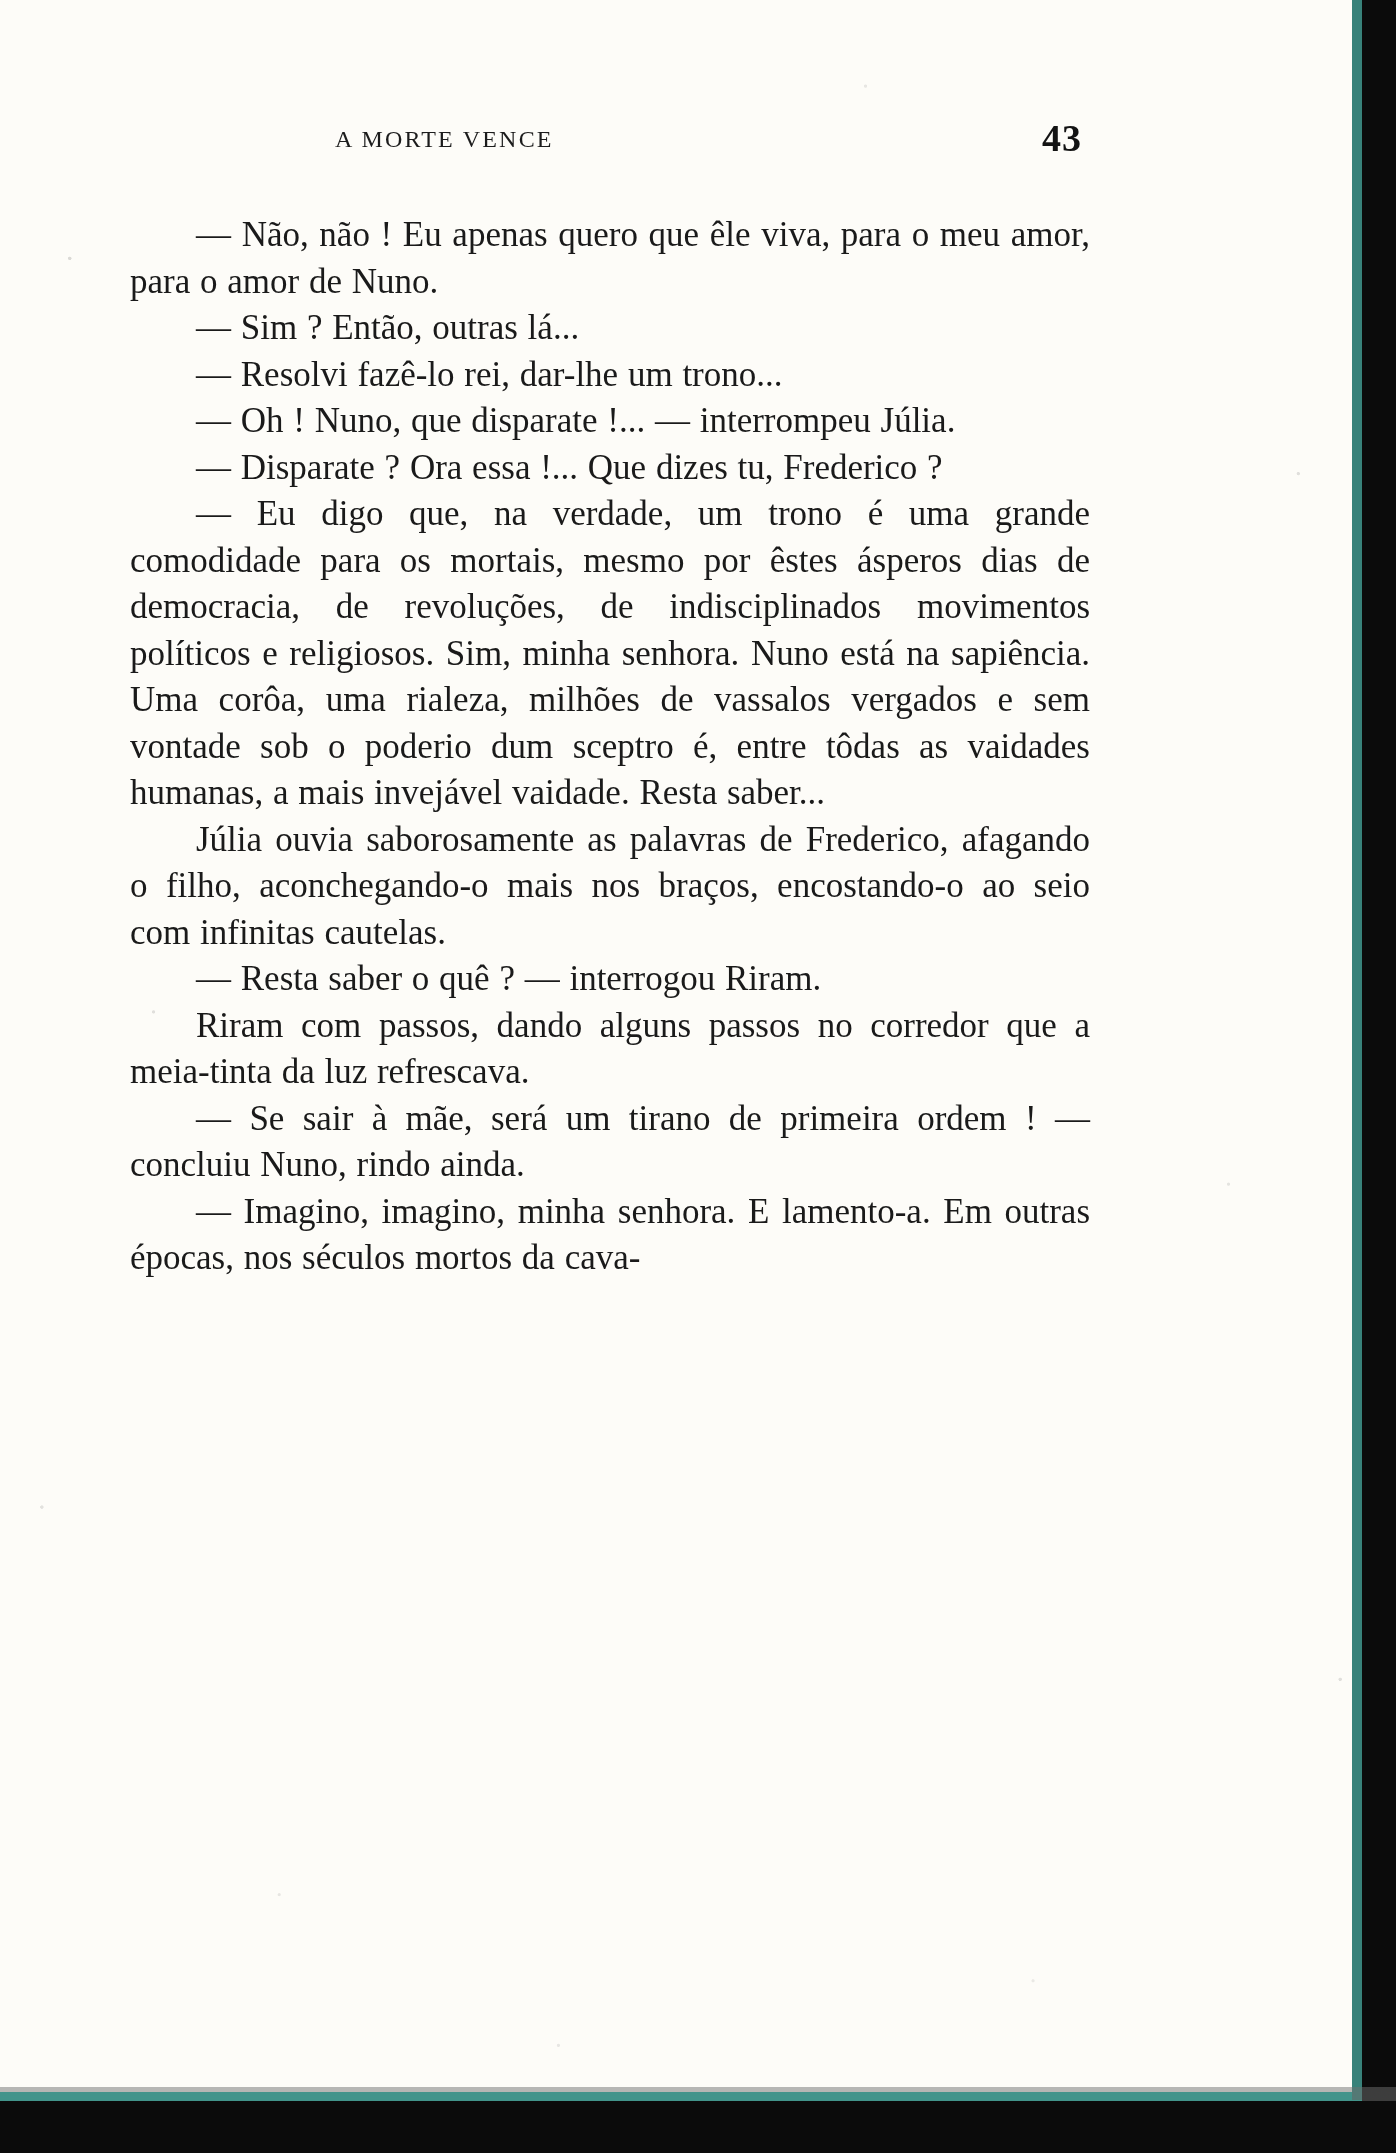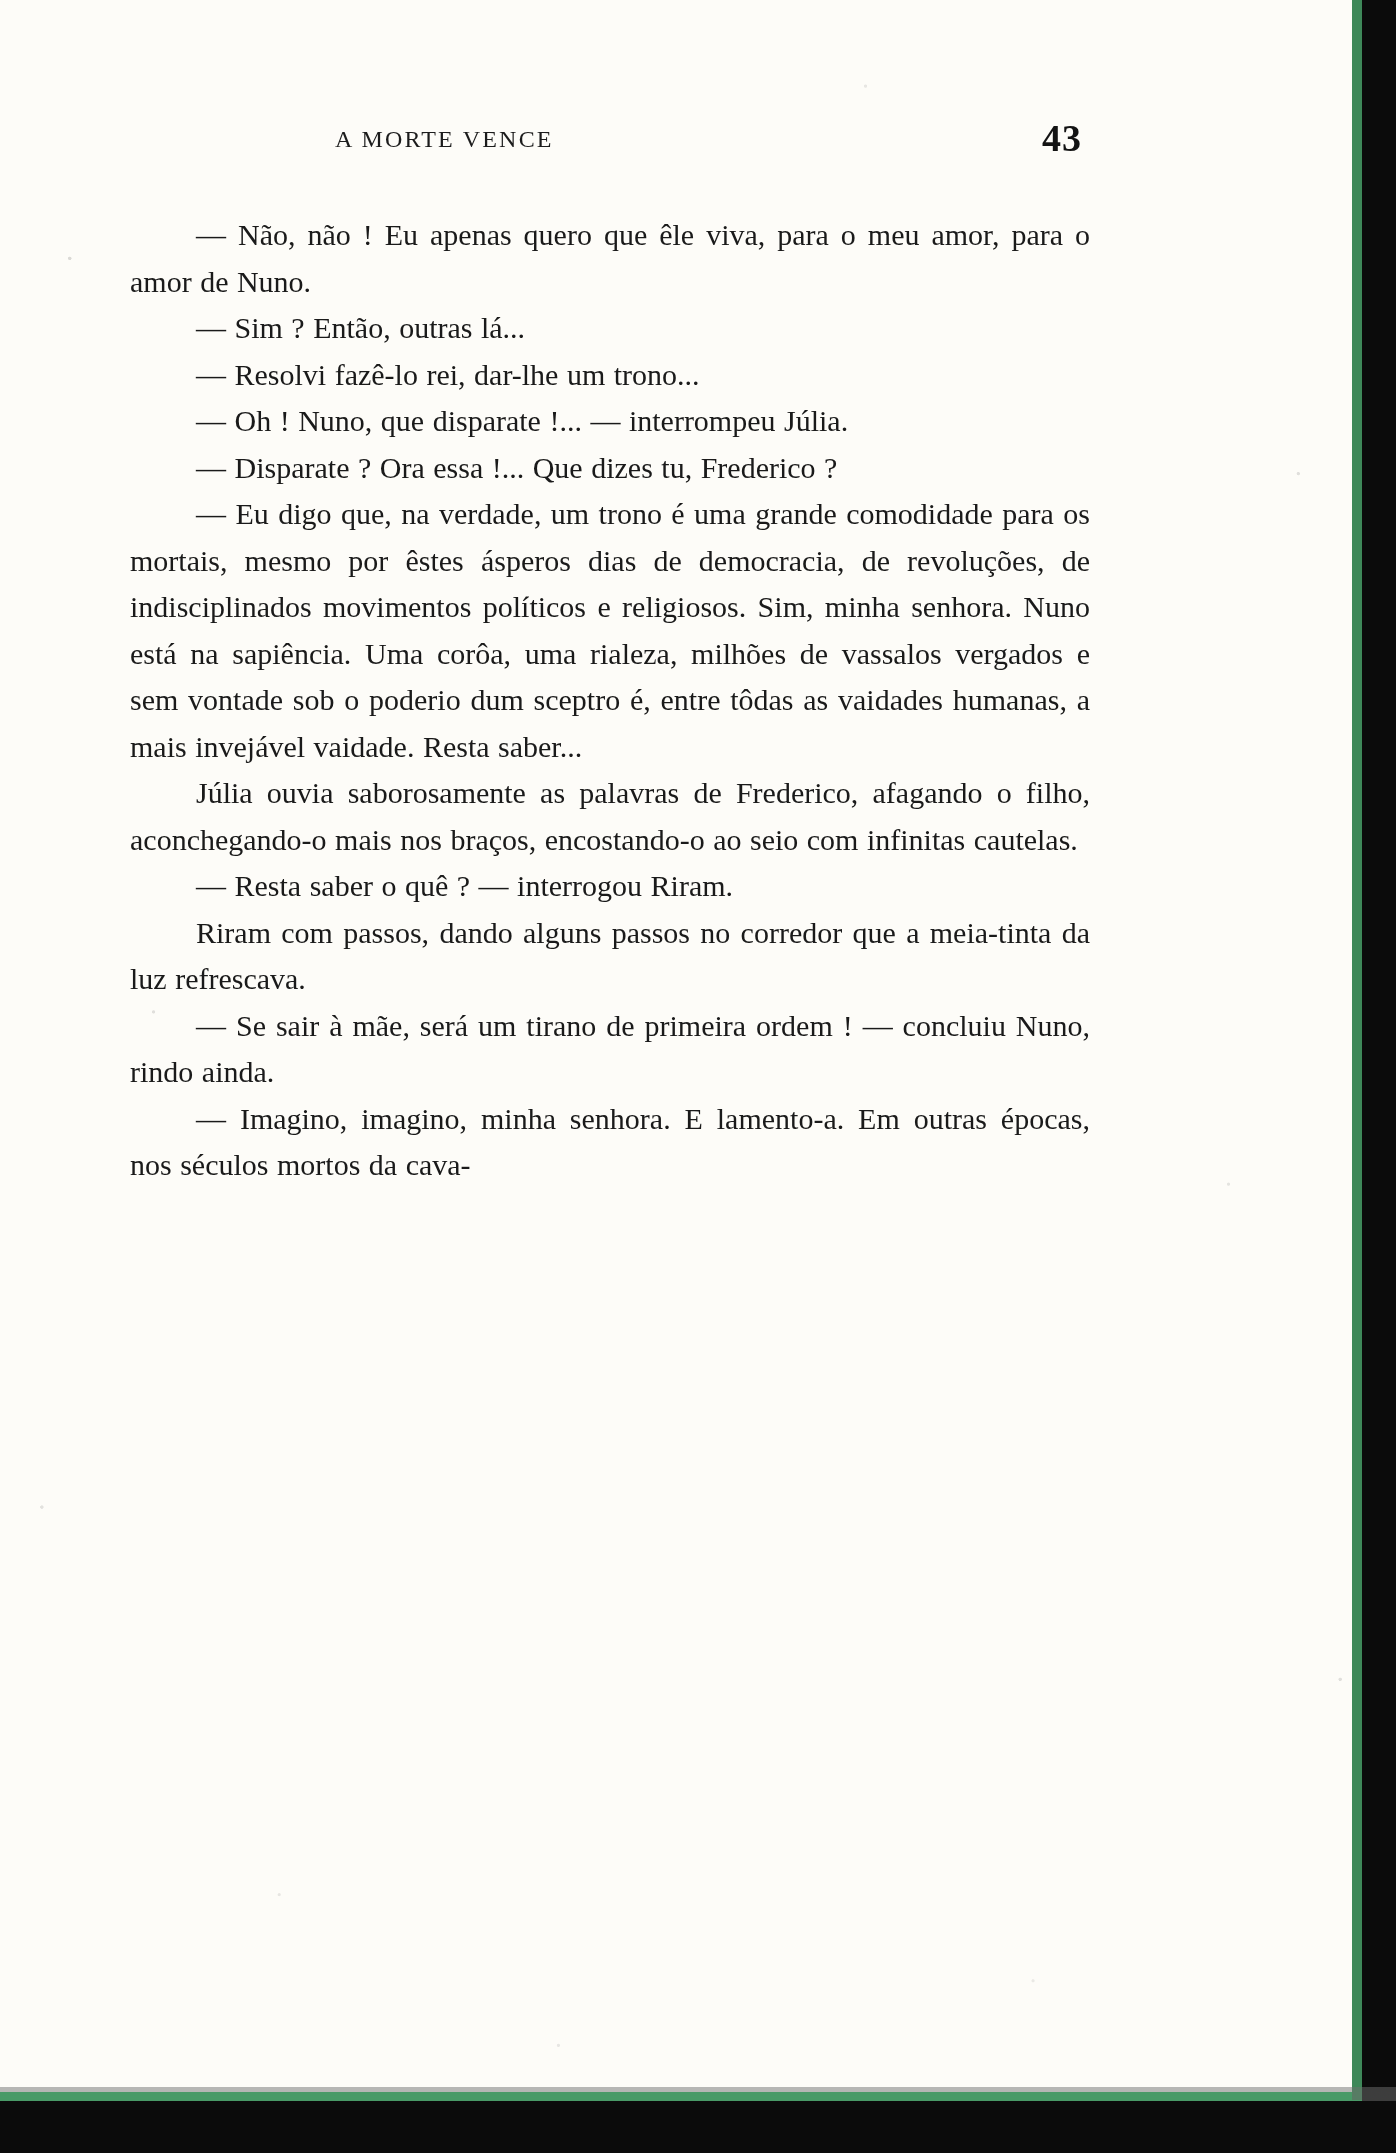--- a/index.html
+++ b/index.html
@@ -7,21 +7,21 @@
     padding: 0;
     background: #ffffff;
   }
   body {
     font-family: "Liberation Serif", serif;
   }
   .page {
     position: relative;
     width: 1396px;
     height: 2153px;
-    background: #22c55e;
+    background: #14b8a6;
     overflow: hidden;
   }
   
   .edge-right {
     position: absolute;
     top: 0;
     right: 0;
     width: 34px;
     height: 2153px;
     background: #0b0b0b;
@@ -107,21 +107,21 @@
     right: 8px;
     top: -2px;
     font-size: 38px;
     font-weight: bold;
     color: #131313;
     letter-spacing: 1px;
   }
 
   .body-text p {
     margin: 0 0 0 0;
-    font-size: 30px;
+    font-size: 35px;
     line-height: 46.5px;
     color: #1a1a1a;
     text-align: justify;
     text-indent: 66px;
     word-spacing: 1px;
   }
 </style>
 </head>
 <body>
 

